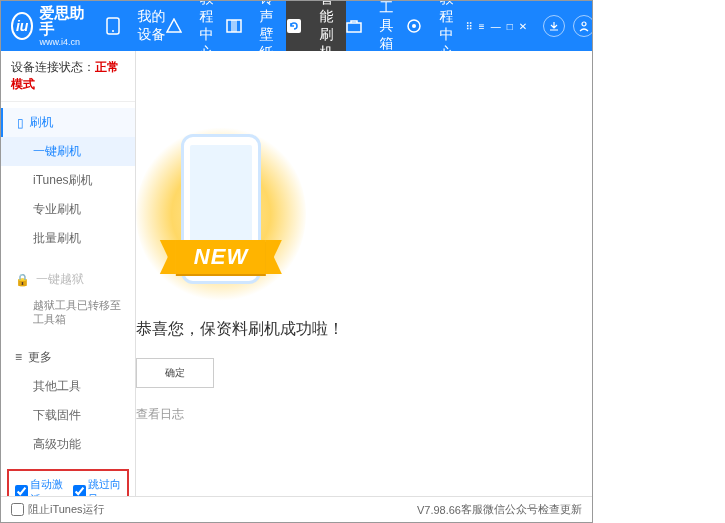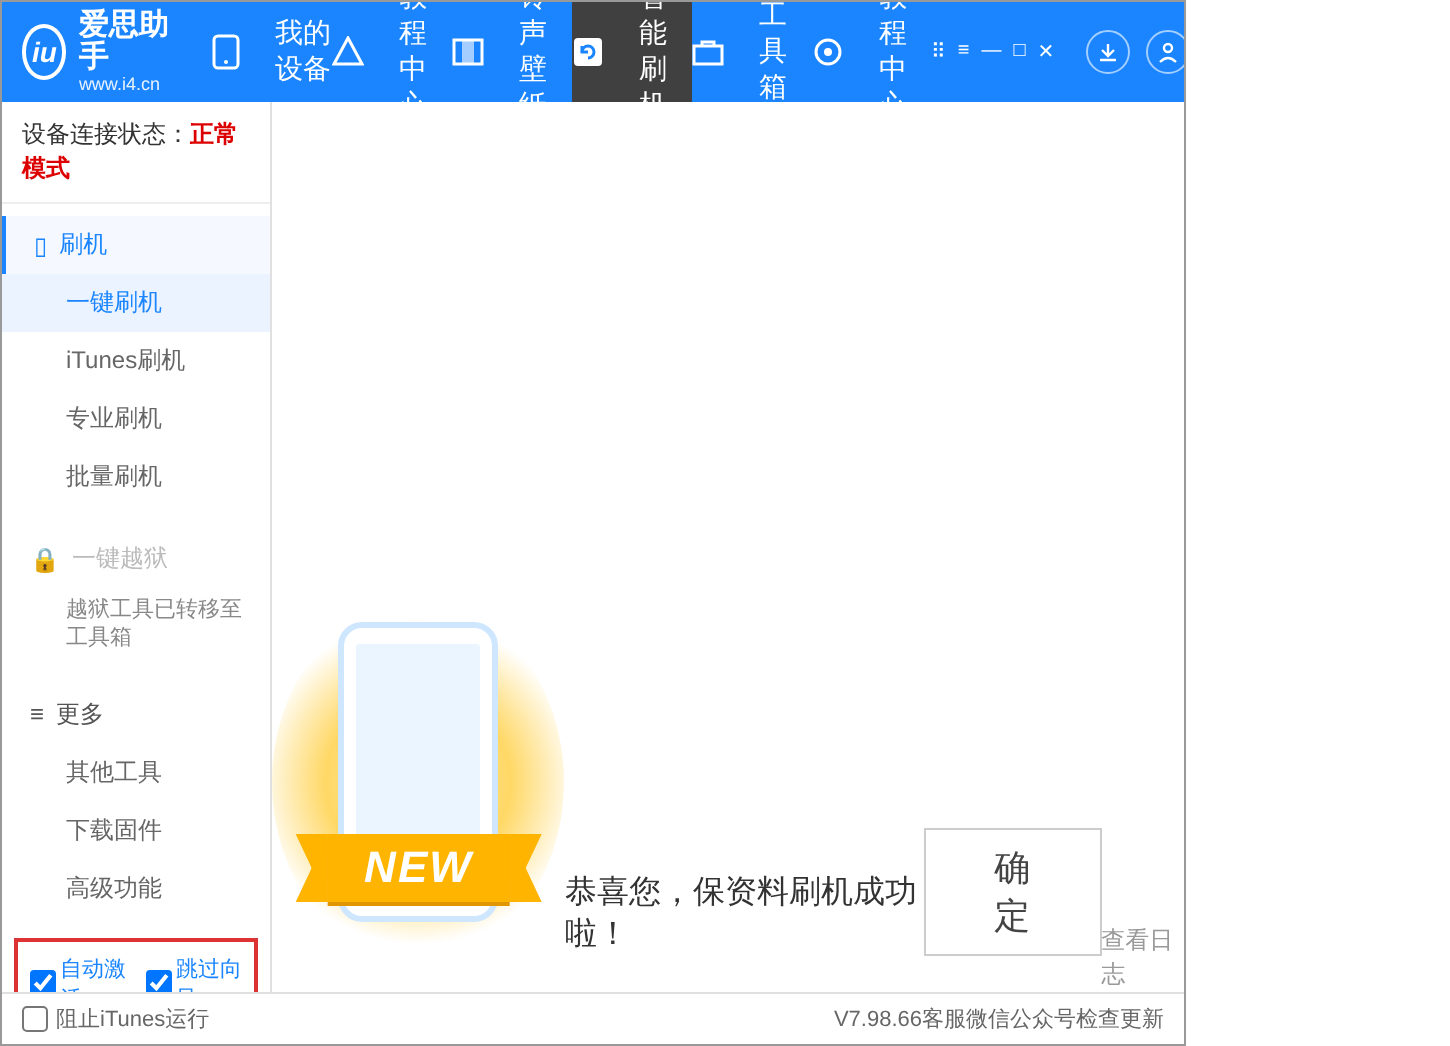--- a/index.html
+++ b/index.html
@@ -23,32 +23,32 @@
 .conn-status{padding:8px 10px;color:#333;border-bottom:1px solid #eee}
 .conn-status .ok{color:#d00;font-weight:bold}
 .side-section{padding:6px 0}
 .side-head{padding:6px 14px;color:#555;display:flex;align-items:center;gap:6px}
 .side-head.active{color:#1a85ff;border-left:2px solid #1a85ff;background:#f5f9ff}
 .side-item{padding:6px 10px 6px 32px;color:#666;cursor:pointer}
 .side-item.active{color:#1a85ff;background:#eaf3ff}
 .side-note{padding:4px 10px 4px 32px;color:#888;font-size:11px;line-height:1.3}
 .checks-box{border:2px solid #d33;margin:4px 6px;padding:6px;display:flex;gap:10px;font-size:11px;color:#1a85ff}
 .chk{display:flex;align-items:center;gap:2px}
-.main{flex:1;display:flex;flex-direction:row;align-items:flex-end;justify-content:center;position:relative;background:#fff}
+.main{flex:1;display:flex;flex-direction:column;align-items:flex-start;justify-content:center;position:relative;background:#fff}
 .phone-illus{width:170px;height:180px;position:relative;margin-bottom:15px}
 .burst{position:absolute;inset:0;background:radial-gradient(circle,#ffe9a8 0%,#ffd866 40%,transparent 70%);border-radius:50%}
 .phone{position:absolute;left:50%;top:10px;transform:translateX(-50%);width:80px;height:150px;background:#fff;border:3px solid #cfe6ff;border-radius:12px}
 .phone-screen{position:absolute;inset:8px 6px 18px 6px;background:#eaf5ff;border-radius:2px}
 .phone-btn{position:absolute;bottom:5px;left:50%;transform:translateX(-50%);width:10px;height:10px;border:2px solid #cfe6ff;border-radius:50%}
 .ribbon{position:absolute;bottom:30px;left:50%;transform:translateX(-50%);background:#ffb400;color:#fff;font-weight:900;font-size:22px;padding:4px 18px;letter-spacing:1px;font-style:italic;box-shadow:0 2px 0 #e09600}
 .ribbon::before,.ribbon::after{content:"";position:absolute;top:0;border-style:solid;border-width:17px 8px}
 .ribbon::before{left:-16px;border-color:#ffb400 #ffb400 #ffb400 transparent}
 .ribbon::after{right:-16px;border-color:#ffb400 transparent #ffb400 #ffb400}
 .success-msg{font-size:16px;color:#333;margin-bottom:18px}
-.ok-btn{padding:7px 28px;border:1px solid #ccc;background:#fff;font-size:18px;color:#444;cursor:pointer;margin-bottom:18px}
+.ok-btn{padding:7px 28px;border:1px solid #ccc;background:#fff;font-size:10px;color:#444;cursor:pointer;margin-bottom:18px}
 .log-link{font-size:12px;color:#999;cursor:pointer}
 .footer{height:26px;border-top:1px solid #e0e0e0;display:flex;align-items:center;padding:0 10px;font-size:11px;color:#666}
 .footer-left{display:flex;align-items:center;gap:4px}
 .footer-right{margin-left:auto;display:flex;align-items:center;}
 .footer-link{cursor:pointer}
 input[type=checkbox]{cursor:pointer}
 svg{display:block}
 </style>
 </head>
 <body>

